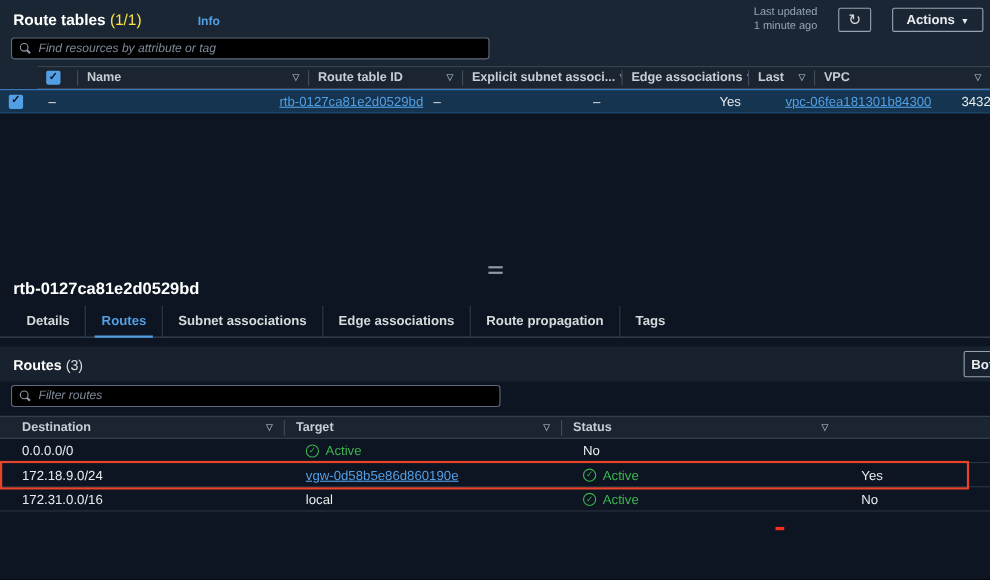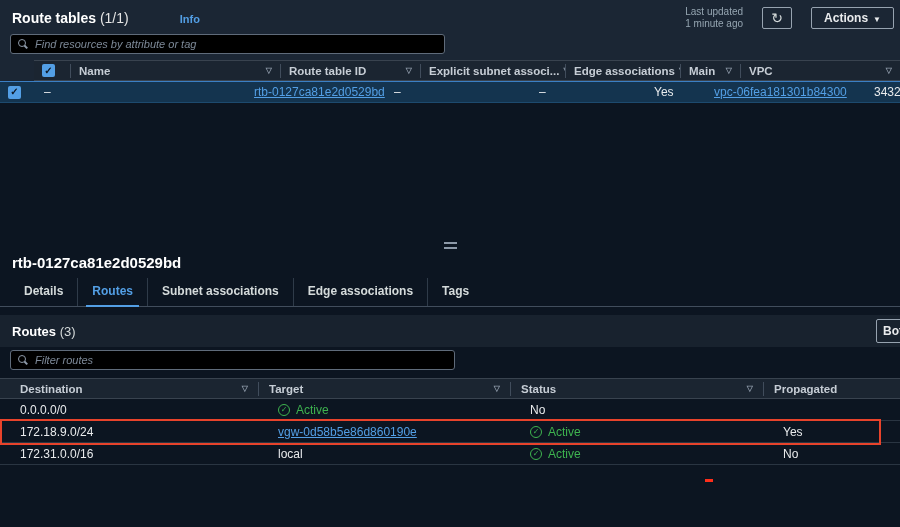--- a/index.html
+++ b/index.html
@@ -7,21 +7,21 @@
   .app {
     position:relative; width:900px; height:527px; overflow:hidden;
     background:#0c1521; color:#d5dbdb;
     font-family:"Liberation Sans", sans-serif; font-size:12px;
   }
   
   .top-panel { background:#1b2634; }
   .panel-bar { display:flex; justify-content:space-between; align-items:center; height:32px; padding:4px 6px 0 12px; }
   .title-group { display:flex; align-items:baseline; gap:7px; }
   .page-title { font-size:14px; font-weight:bold; color:#ffffff; }
-  .page-title .count { font-weight:normal; color:#e5e5e5; }
+  .page-title .count { font-weight:normal; color:#fde047; }
   .info-link { color:#539fe5; font-size:11px; font-weight:bold; cursor:pointer; text-decoration:none;padding-left:44px; }
   .bar-right { display:flex; align-items:center; gap:19px; }
   .last-updated { display:flex; flex-direction:column; align-items:flex-end; font-size:10px; color:#95a5b1; line-height:1.25; }
   .icon-btn { width:30px; height:22px; display:flex; align-items:center; justify-content:center;
     background:transparent; border:1px solid #97a3b0; border-radius:2px; color:#d5dbdb; font-size:14px; cursor:pointer; }
   .btn { background:transparent; border:1px solid #97a3b0; border-radius:2px; color:#e9ebed;
     font-weight:bold; font-size:12px; padding:3px 12px; cursor:pointer; font-family:inherit; }
   .btn .caret { font-size:8px; margin-left:5px; color:#e9ebed; }
   
   .search-row { padding:2px 0 6px 10px; }
@@ -134,21 +134,21 @@
         </div>
       <div class="hcell">
           <span>Explicit subnet associ...</span>
           <span class="sort">▽</span>
         </div>
       <div class="hcell">
           <span>Edge associations</span>
           <span class="sort">▽</span>
         </div>
       <div class="hcell">
-          <span>Main</span>
+          <span>Last</span>
           <span class="sort">▽</span>
         </div>
       <div class="hcell">
           <span>VPC</span>
           <span class="sort">▽</span>
         </div>
       <div class="hcell">
           <span>Own</span>
         </div>
     </div>
@@ -172,20 +172,21 @@
   </div>
 
   <section class="detail-panel">
     <h2 class="detail-title">rtb-0127ca81e2d0529bd</h2>
 
     <nav class="tabs">
       <a class="tab">Details</a>
       <a class="tab active">Routes</a>
       <a class="tab">Subnet associations</a>
       <a class="tab">Edge associations</a>
+      <a class="tab">Route propagation</a>
       <a class="tab">Tags</a>
     </nav>
 
     <div class="routes-card">
       <div class="routes-header">
         <h3 class="routes-title"><span>Routes</span> <span class="count">(3)</span></h3>
         <button class="btn both-btn">Both</button>
       </div>
 
       <div class="filter-row">
@@ -201,23 +202,20 @@
               <span>Destination</span>
               <span class="sort">▽</span>
             </div>
           <div class="hcell">
               <span>Target</span>
               <span class="sort">▽</span>
             </div>
           <div class="hcell">
               <span>Status</span>
               <span class="sort">▽</span>
-            </div>
-          <div class="hcell">
-              <span>Propagated</span>
             </div>
         </div>
 
         <div class="routes-row">
           <div class="cell">0.0.0.0/0</div>
           <div class="cell status-cell">
               <span class="status-icon"></span>
               <span class="status-text">Active</span>
             </div>
           <div class="cell">No</div>

